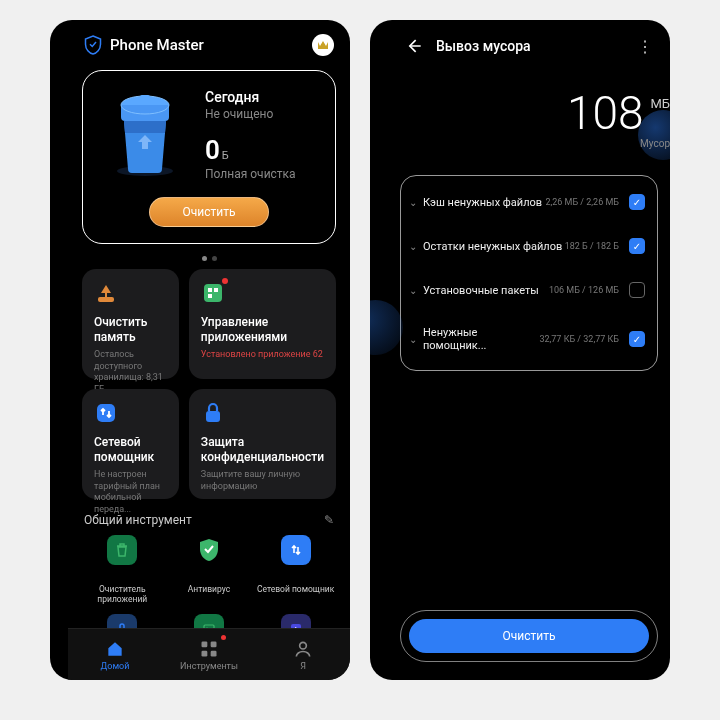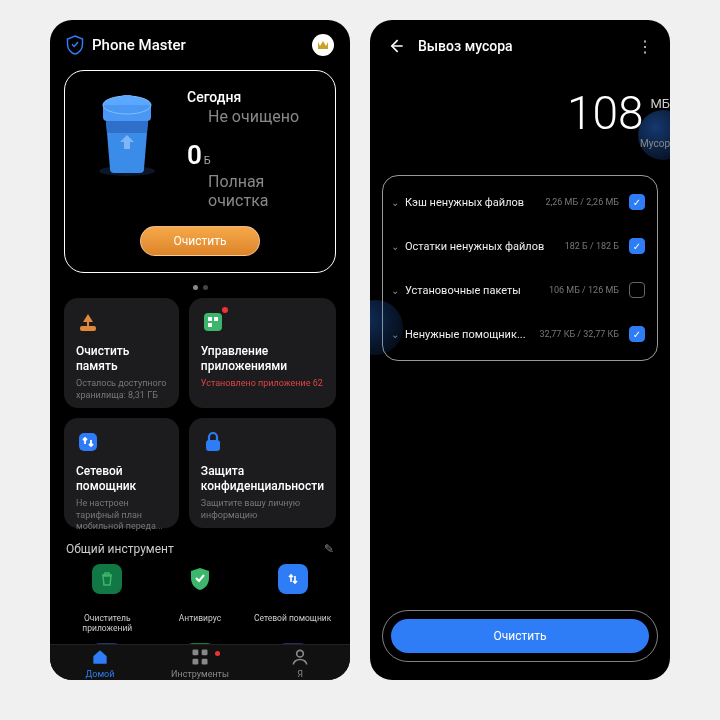--- a/index.html
+++ b/index.html
@@ -7,36 +7,36 @@
     width: 720px; height: 720px;
     background: #f0f0f0;
     font-family: -apple-system, Roboto, Arial, sans-serif;
     display: flex; gap: 20px; justify-content: center; padding: 20px;
     font-size: 12px;
   }
   .phone {
     width: 300px; height: 660px;
     background: #000; border-radius: 22px;
     overflow: hidden; position: relative; color: #fff;
-    display: flex; flex-direction: column;
+    display: flex; flex-direction: column; padding-left: 18px;
   }
   
   .hdr { display:flex; align-items:center; padding:14px 16px 8px; }
   .shield-ico { width:18px; height:20px; margin-right:8px; }
   .hdr-title { font-size:15px; font-weight:500; flex:1; }
   .crown { width:22px; height:22px; border-radius:50%; background:#fff; display:flex; align-items:center; justify-content:center; font-size:11px; }
   .hero {
     margin: 6px 14px 10px; border:1px solid #fff; border-radius:20px;
     padding: 14px 14px 16px; position:relative;
   }
   .hero-top { display:flex; gap:12px; }
   .bin-wrap { width:96px; height:96px; display:flex; align-items:center; justify-content:center; }
   .hero-info { flex:1; padding-top:4px; }
   .today { font-size:14px; font-weight:500; }
-  .sub { font-size:16px; color:#888; margin-top:2px;margin-left:21px; }
+  .sub { font-size:12px; color:#888; margin-top:2px; }
   .zero-row { display:flex; align-items:flex-end; margin-top:14px; }
   .zero { font-size:26px; font-weight:600; }
   .zero-unit { font-size:11px; color:#aaa; margin-left:2px; margin-bottom:3px; }
   .clean-btn {
     margin: 16px auto 0; width:120px; height:30px; border-radius:15px;
     background: linear-gradient(180deg,#f5a949,#dd842a);
     display:flex; align-items:center; justify-content:center;
     font-size:12px; color:#fff; border:1px solid rgba(255,255,255,.4);
   }
   .dots { display:flex; gap:5px; justify-content:center; margin:2px 0 8px; }
@@ -55,21 +55,21 @@
   .badge { position:absolute; top:-3px; right:-3px; width:6px; height:6px; border-radius:50%; background:#e33; }
   .sec-hdr { display:flex; align-items:center; margin:14px 2px 8px; }
   .sec-ttl { font-size:12px; color:#ccc; flex:1; }
   .pencil { font-size:12px; color:#888; }
   .tool-grid { display:grid; grid-template-columns:repeat(3,1fr); gap:6px; }
   .tool { display:flex; flex-direction:column; align-items:center; gap:19px; }
   .tool-ico { width:30px; height:30px; border-radius:8px; display:flex; align-items:center; justify-content:center; }
   .tool-lbl { font-size:8.5px; color:#ccc; text-align:center; line-height:1.2; }
   .tool-row2 { margin-top:10px; }
   .nav {
-    height:36px; background:#111; display:flex; border-top:1px solid #222;
+    height:52px; background:#111; display:flex; border-top:1px solid #222;
   }
   .nav-item { flex:1; display:flex; flex-direction:column; align-items:center; justify-content:center; gap:2px; position:relative; }
   .nav-ico { width:20px; height:20px; }
   .nav-lbl { font-size:9px; color:#888; }
   .nav-item.active .nav-lbl { color:#2e7df6; }
   .nav-badge { position:absolute; top:6px; right:30px; width:5px; height:5px; border-radius:50%; background:#e33; }
 
   
   .r-hdr { display:flex; align-items:center; padding:16px 16px 8px; }
   .back { width:20px; height:20px; margin-right:12px; }

